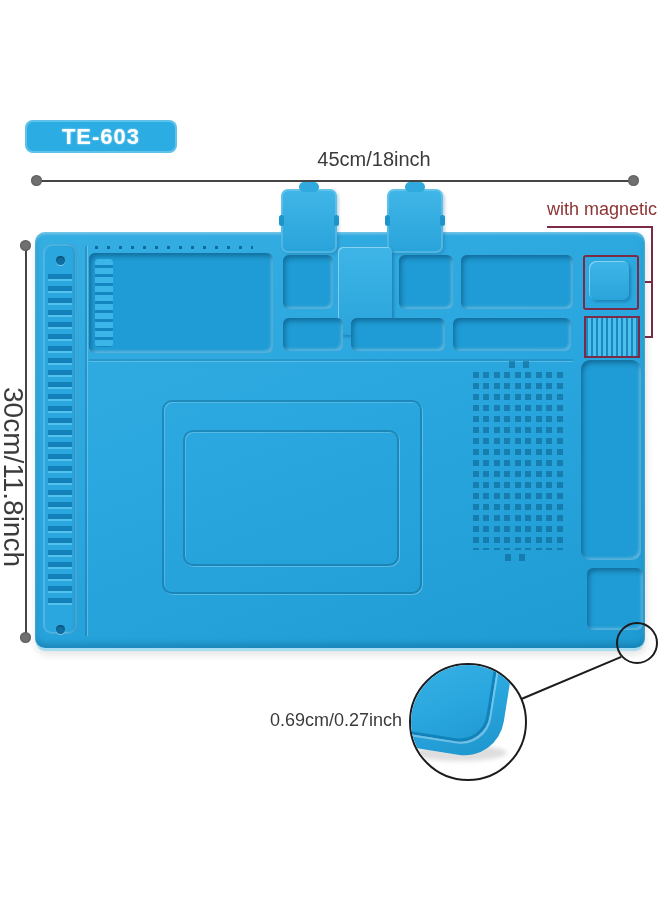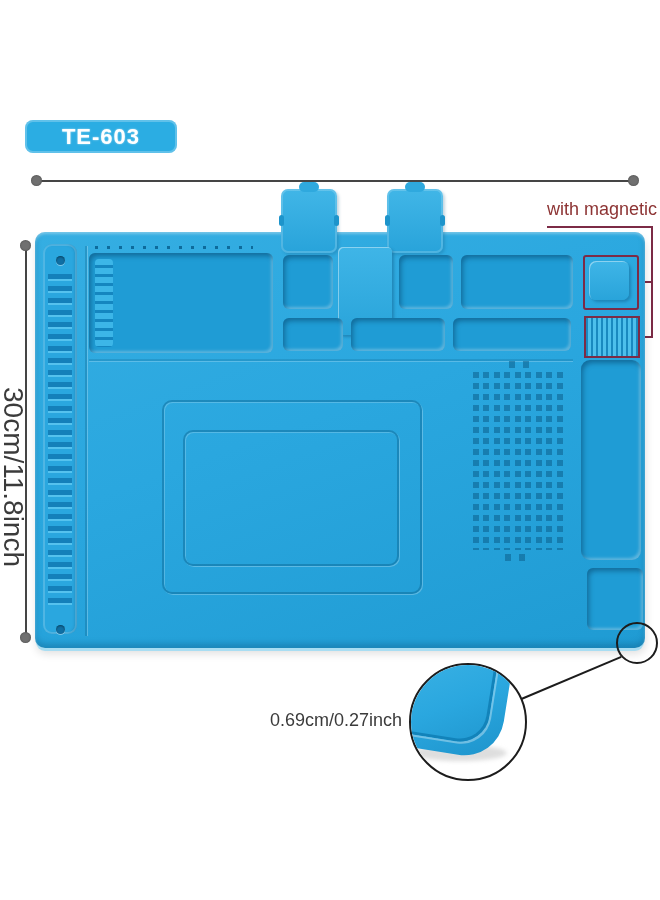--- a/index.html
+++ b/index.html
@@ -112,20 +112,21 @@
     border-right:3px solid #1283ba;border-bottom:3px solid #1283ba;
     border-bottom-right-radius:30px;box-shadow:2px 2px 0 rgba(255,255,255,.35);}
 </style>
 </head>
 <body>
 
 <div id="stage">
 
   <div class="model-badge">TE-603</div>
 
+  <div class="dim-label" id="width-label">45cm/18inch</div>
   <div class="dim-line" style="left:36px;top:180px;width:597px;height:2px;"></div>
   <div class="dim-dot" style="left:31px;top:175px;"></div>
   <div class="dim-dot" style="left:628px;top:175px;"></div>
 
   <div class="dim-label" id="height-label">30cm/11.8inch</div>
   <div class="dim-line" style="left:25px;top:246px;width:2px;height:390px;"></div>
   <div class="dim-dot" style="left:20px;top:240px;"></div>
   <div class="dim-dot" style="left:20px;top:632px;"></div>
 
   <div id="magnetic-label">with magnetic</div>

